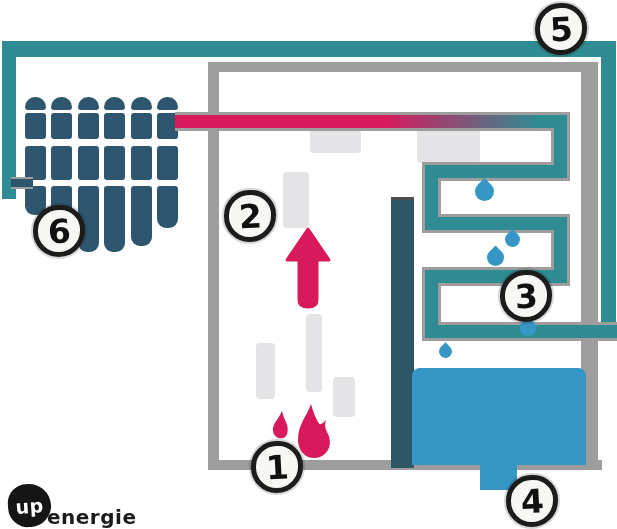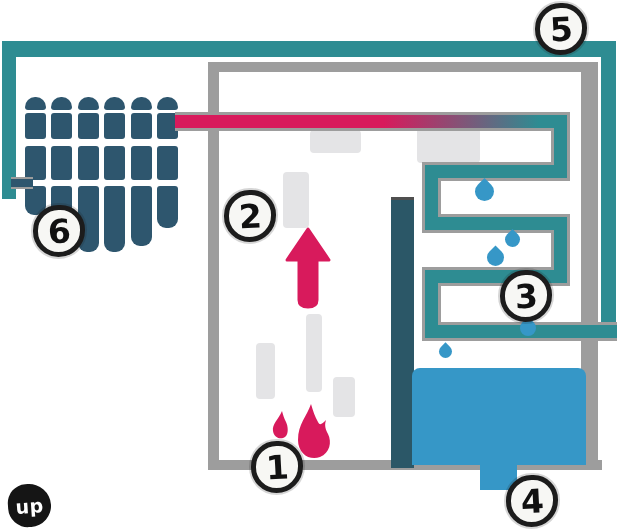--- a/index.html
+++ b/index.html
@@ -162,14 +162,15 @@
   <div class="badge" style="left:535px;top:3px;">
     <span class="badge-num">5</span>
   </div>
   <div class="badge" style="left:33px;top:205px;">
     <span class="badge-num">6</span>
   </div>
 
   <div class="logo-mark">
     <span>up</span>
   </div>
+  <div class="logo-word">energie</div>
 
 </div>
 
 </body></html>

